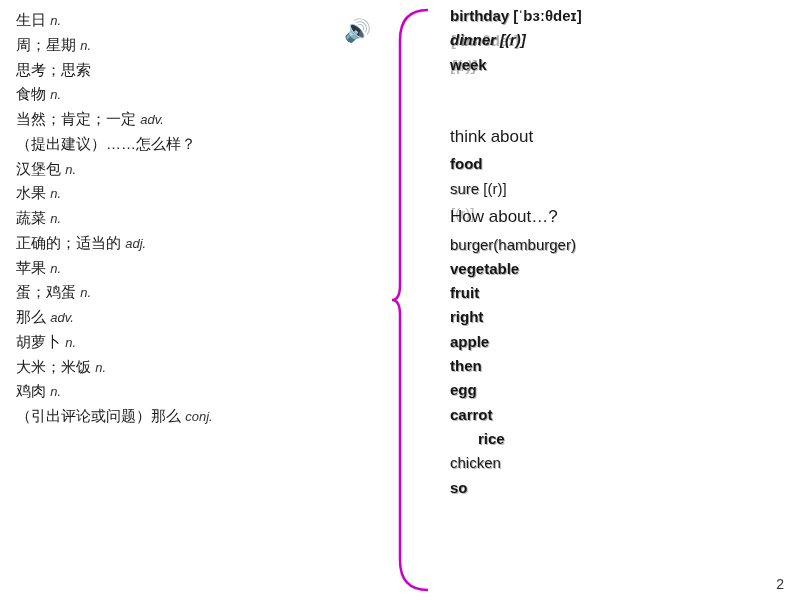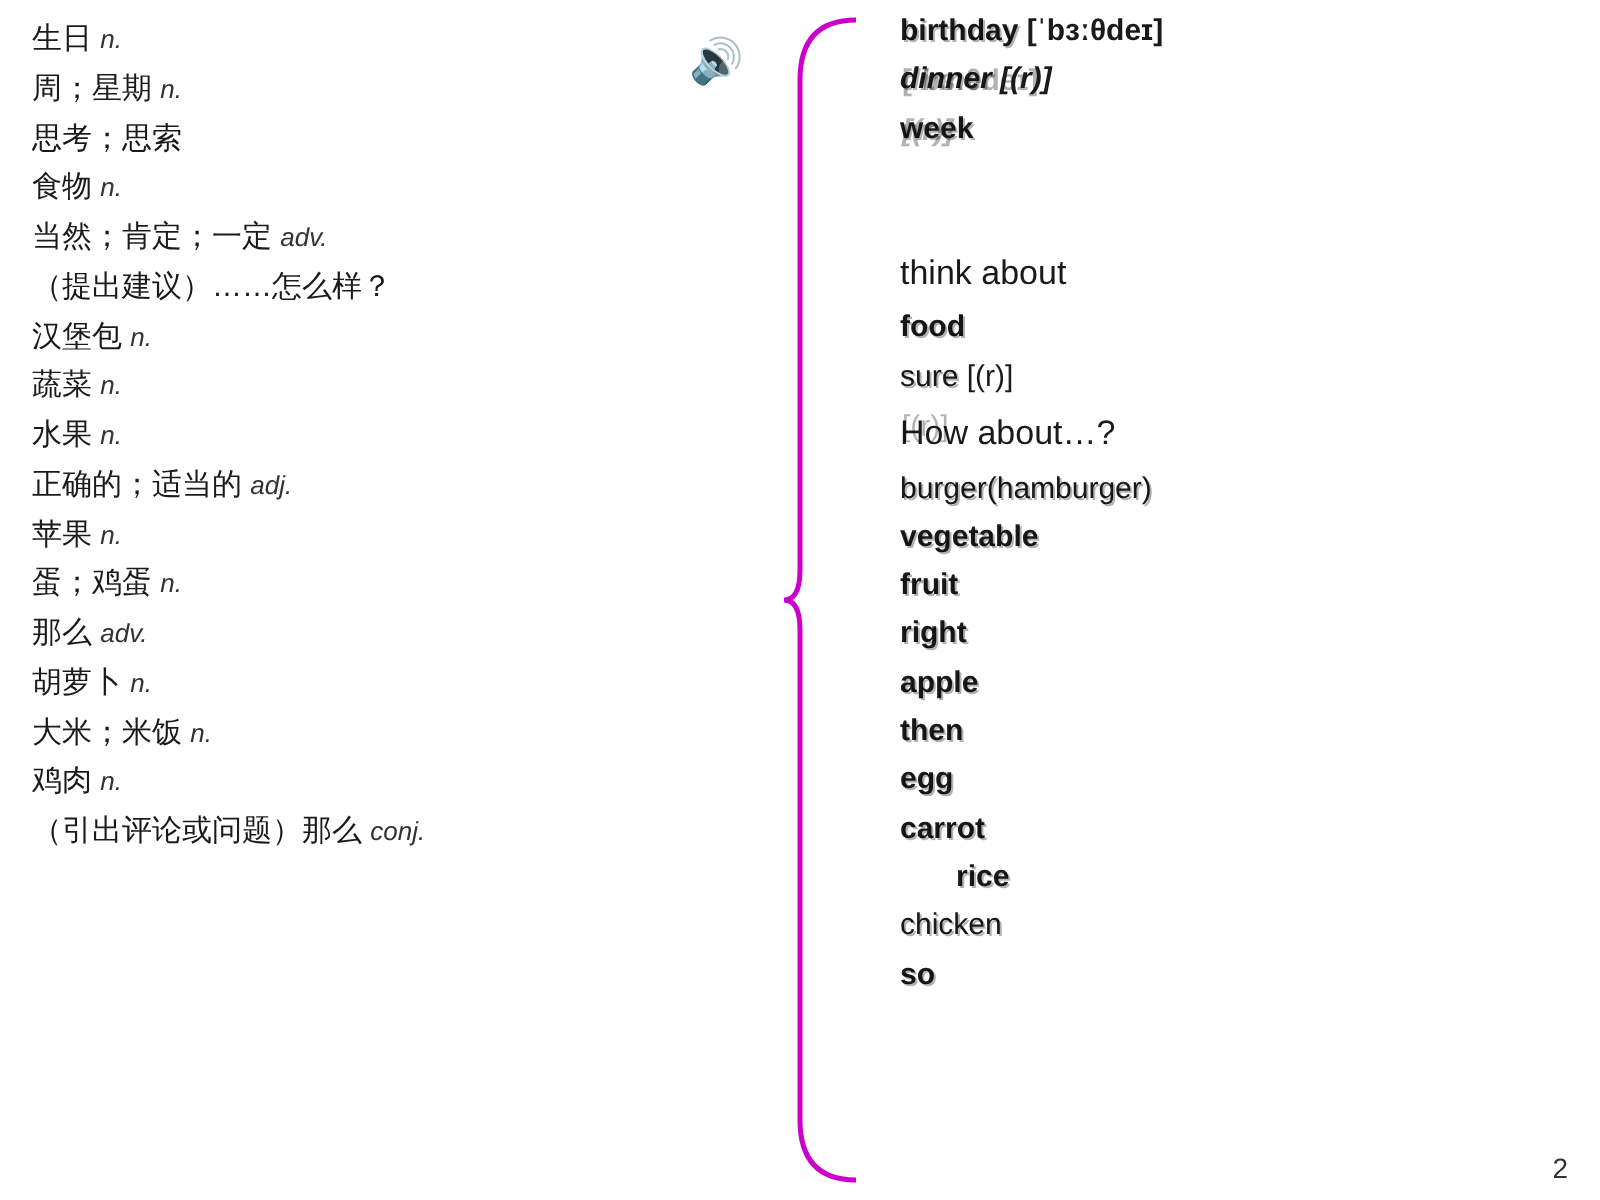--- a/index.html
+++ b/index.html
@@ -109,24 +109,24 @@
     <div class="row">
       <span>当然；肯定；一定 </span><span class="pos">adv.</span>
     </div>
     <div class="row">
       <span>（提出建议）……怎么样？</span><span class="pos"></span>
     </div>
     <div class="row">
       <span>汉堡包 </span><span class="pos">n.</span>
     </div>
     <div class="row">
+      <span>水果 </span><span class="pos">n.</span>
+    </div>
+    <div class="row">
       <span>蔬菜 </span><span class="pos">n.</span>
-    </div>
-    <div class="row">
-      <span>水果 </span><span class="pos">n.</span>
     </div>
     <div class="row">
       <span>正确的；适当的 </span><span class="pos">adj.</span>
     </div>
     <div class="row">
       <span>苹果 </span><span class="pos">n.</span>
     </div>
     <div class="row">
       <span>蛋；鸡蛋 </span><span class="pos">n.</span>
     </div>

